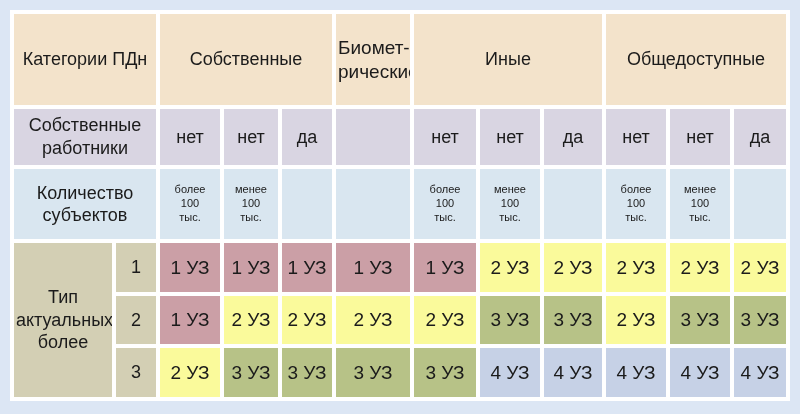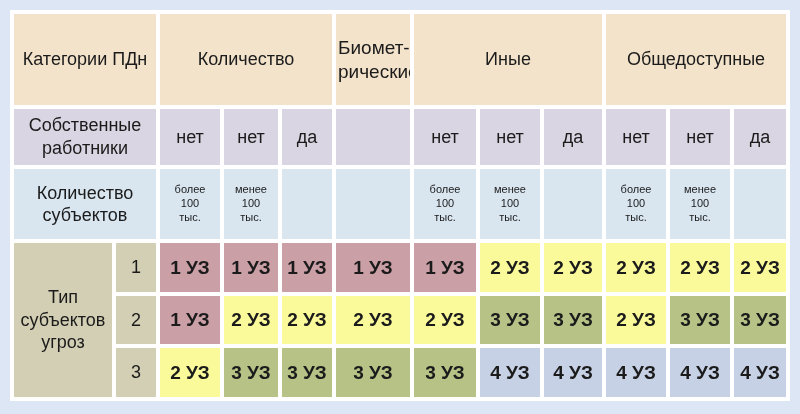--- a/index.html
+++ b/index.html
@@ -22,21 +22,21 @@
     font-size:18px;line-height:1.25;
   }
   .r1{height:88px}.r2{height:54px}.r3{height:68px}.rd{height:47px}
   .beige{background:var(--header_bg,#f3e3cb)}
   .lav{background:var(--employees_bg,#d9d5e2)}
   .blu{background:var(--subjects_bg,#d9e6f0)}
   .khaki{background:var(--threat_bg,#d3cfb4)}
   .pre{white-space:pre-line}
   .sm{font-size:11px}
   .bio{font-size:19px}
-  .uz{font-weight:bold;font-size:19px}
+  .uz{font-weight:normal;font-size:19px}
   .uz1{background:var(--uz1,#cb9fa6)}
   .uz2{background:var(--uz2,#fafa9b)}
   .uz3{background:var(--uz3,#b7c287)}
   .uz4{background:var(--uz4,#c6d1e6)}
 </style>
 </head>
 <body>
 
 <table class="pdn">
   <colgroup>
@@ -50,21 +50,21 @@
       <col style="width:60px">
       <col style="width:58px">
     <col style="width:60px">
       <col style="width:60px">
       <col style="width:52px">
   </colgroup>
 
   <tbody>
       <tr class="r1">
     <td class="beige" colspan="2">Категории ПДн</td>
-    <td class="beige" colspan="3">Количество</td>
+    <td class="beige" colspan="3">Собственные</td>
     <td class="beige pre bio">Биомет-
 рические</td>
     <td class="beige" colspan="3">Иные</td>
     <td class="beige" colspan="3">Общедоступные</td>
   </tr>
 
   <tr class="r2">
     <td class="lav" colspan="2">Собственные работники</td>
     <td class="lav">нет</td>
     <td class="lav">нет</td>
@@ -98,21 +98,21 @@
     <td class="blu pre sm">более
 100
 тыс.</td>
     <td class="blu pre sm">менее
 100
 тыс.</td>
     <td class="blu pre sm"></td>
   </tr>
 
   <tr class="rd">
-    <td class="khaki" rowspan="3">Тип субъектов угроз</td>
+    <td class="khaki" rowspan="3">Тип актуальных более</td>
     <td class="khaki">1</td>
     <td class="uz uz1">1 УЗ</td>
     <td class="uz uz1">1 УЗ</td>
     <td class="uz uz1">1 УЗ</td>
     <td class="uz uz1">1 УЗ</td>
     <td class="uz uz1">1 УЗ</td>
     <td class="uz uz2">2 УЗ</td>
     <td class="uz uz2">2 УЗ</td>
     <td class="uz uz2">2 УЗ</td>
     <td class="uz uz2">2 УЗ</td>

